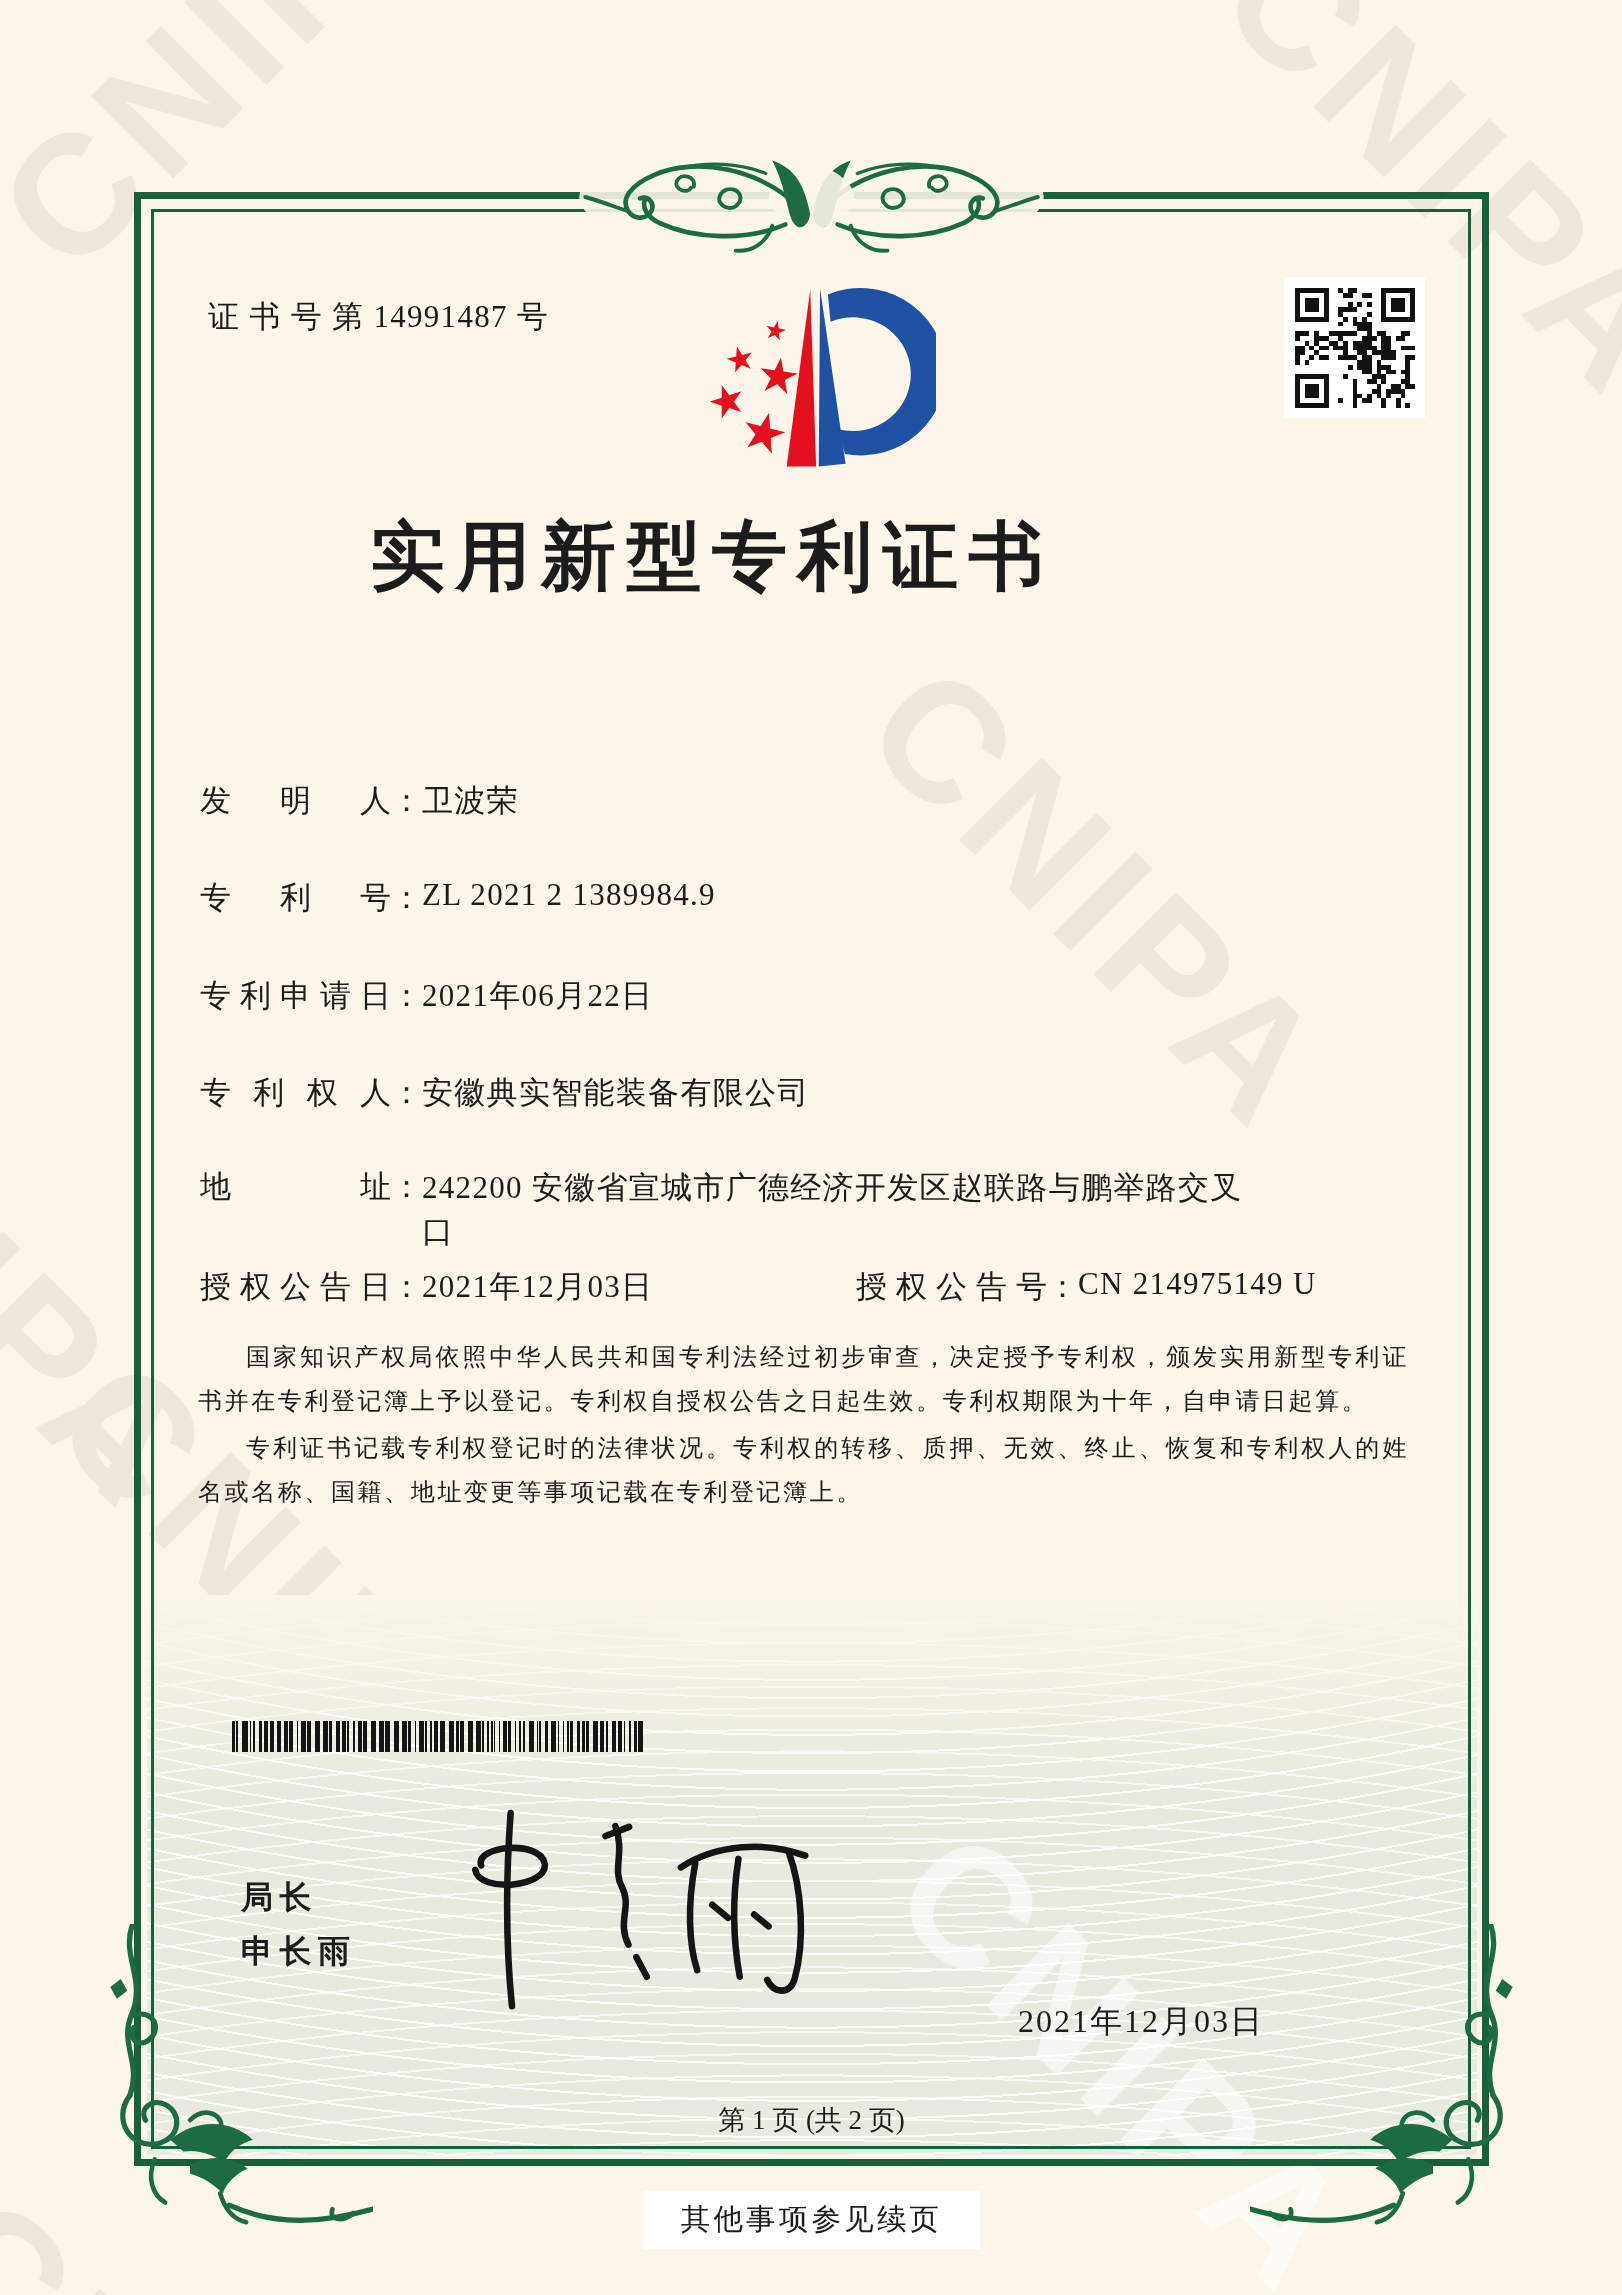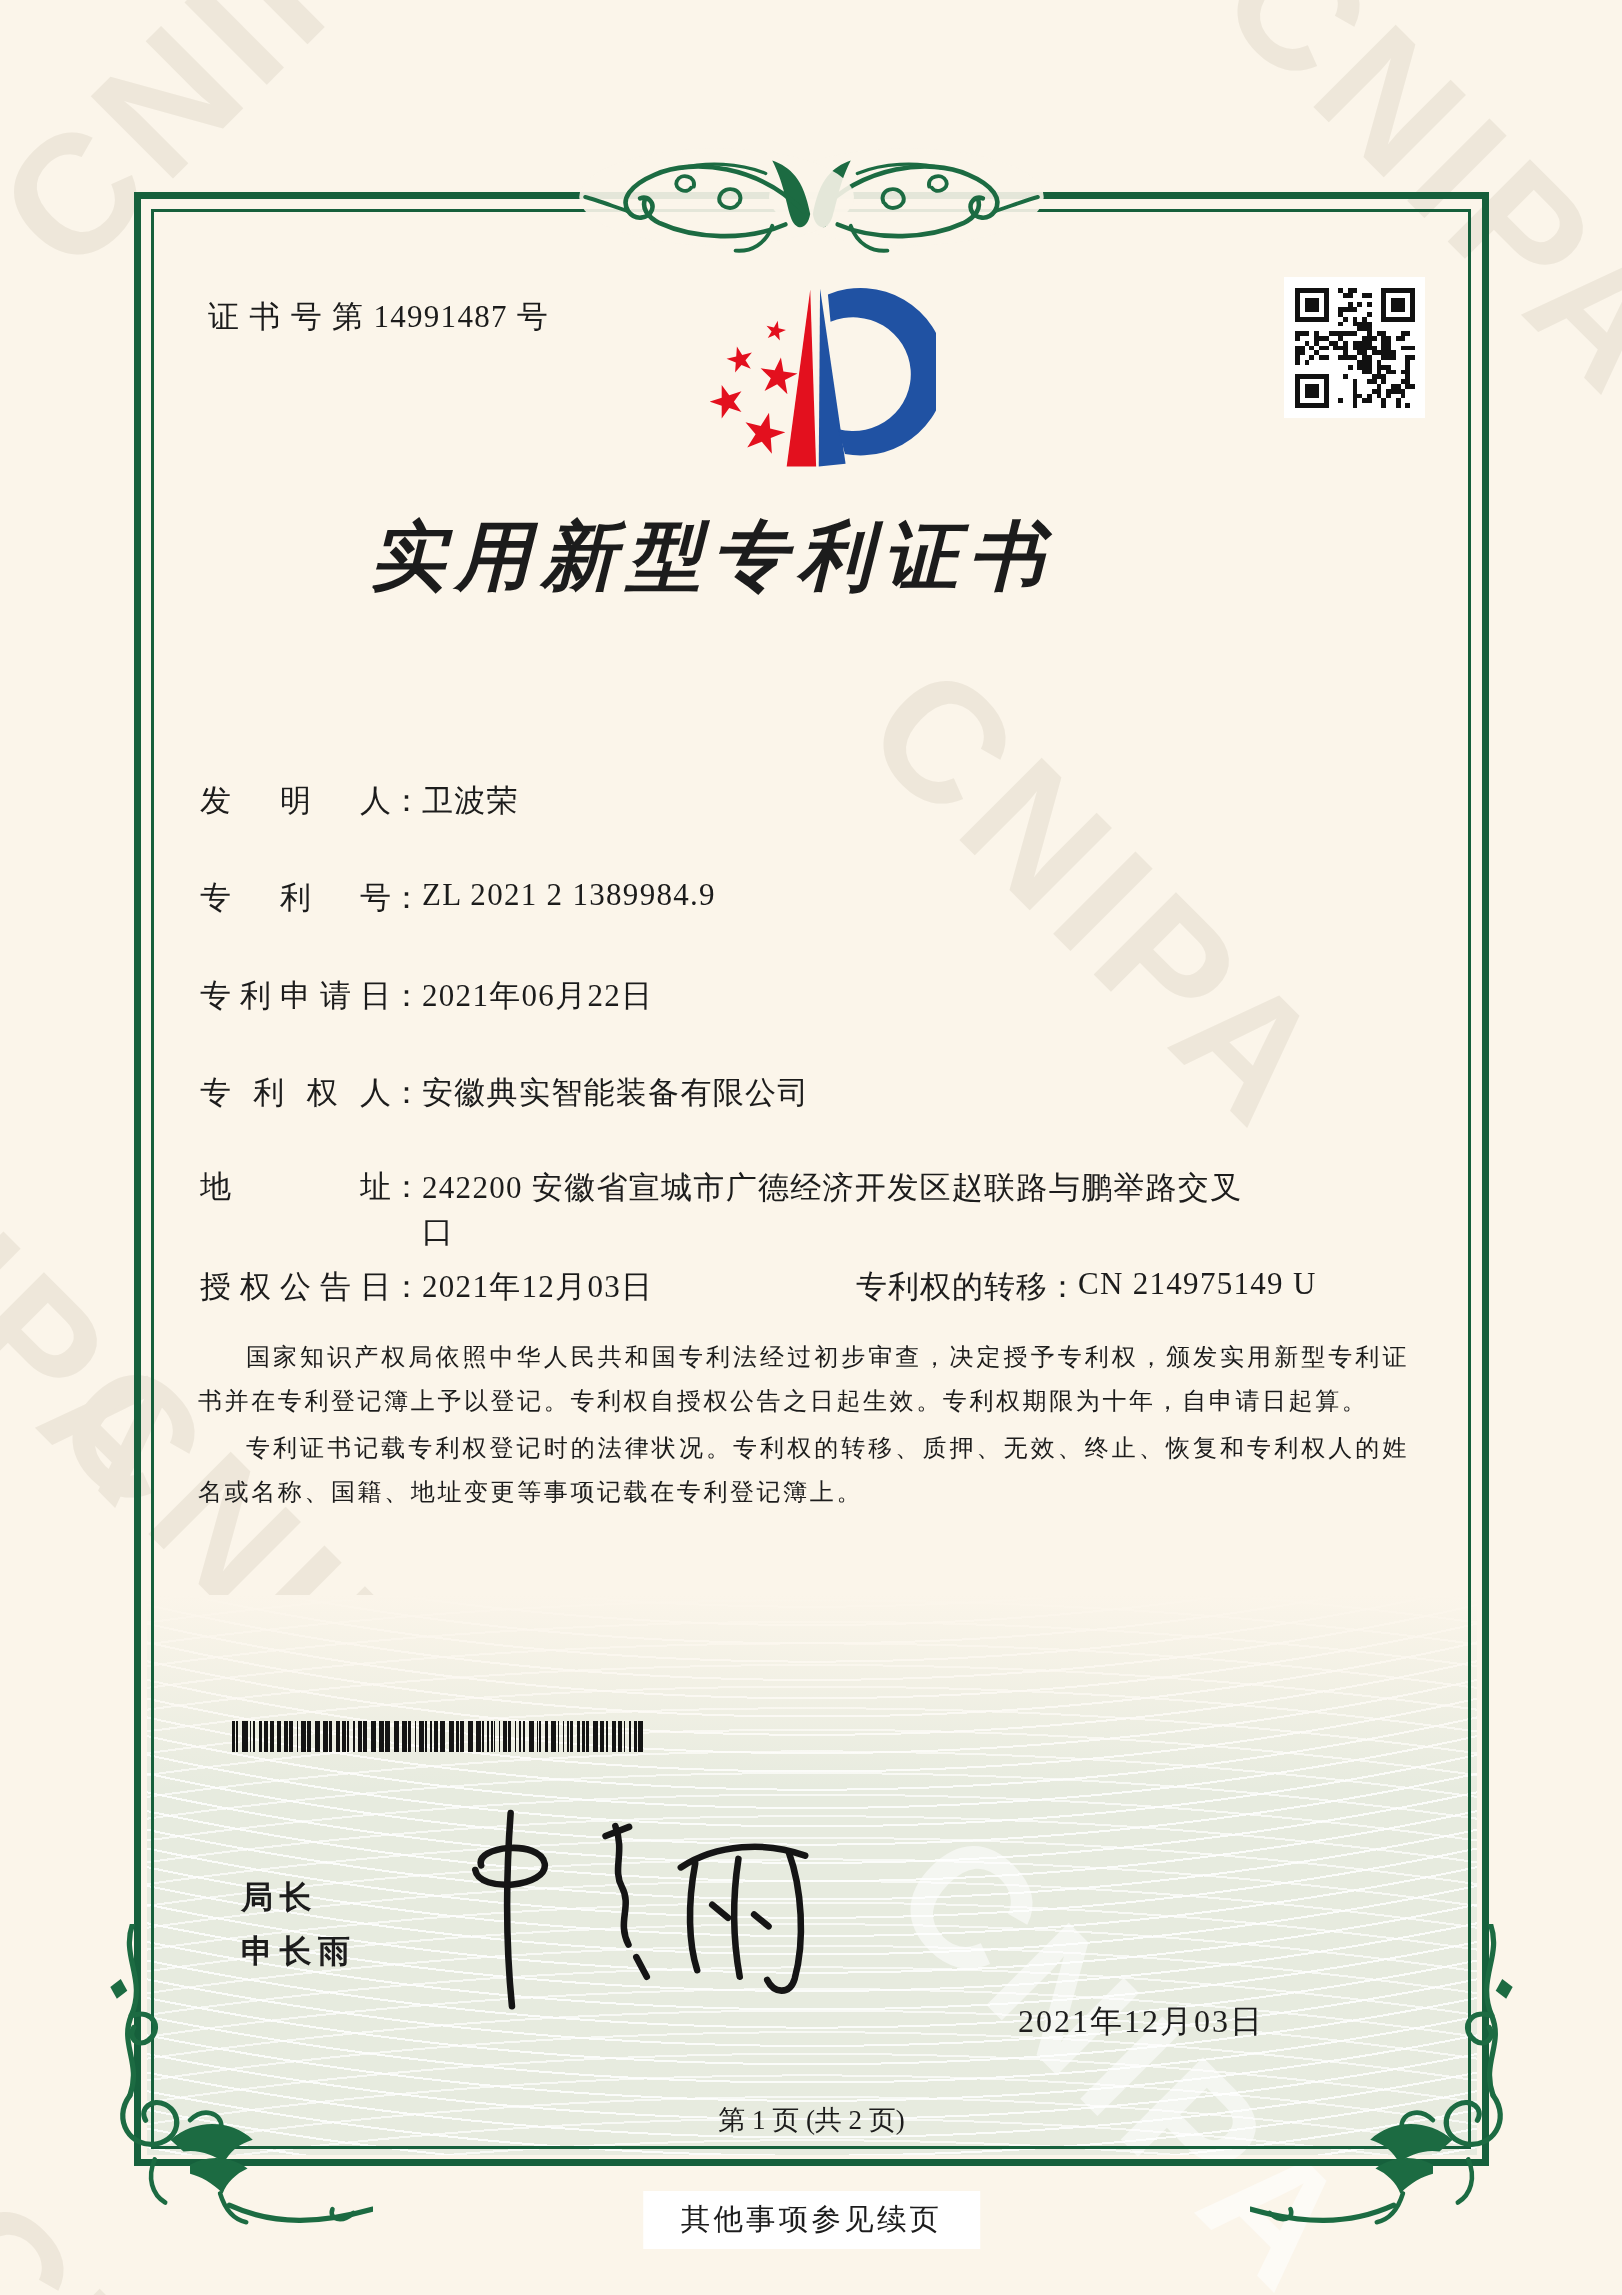--- a/index.html
+++ b/index.html
@@ -29,21 +29,21 @@
 
   .orn{position:absolute;z-index:5;}
 
   
   .content{position:absolute;inset:0;z-index:6;}
   .cert-no{position:absolute;left:208px;top:296px;font-size:31px;letter-spacing:1.3px;}
   .logo{position:absolute;left:710px;top:280px;}
   .qr{position:absolute;left:1284px;top:277px;width:141px;height:141px;background:#fff;
       display:flex;align-items:center;justify-content:center;}
   .title{position:absolute;left:0;width:1424px;top:507px;text-align:center;
-         font-size:75px;font-weight:bold;letter-spacing:10.5px;font-style:italic;}
+         font-size:75px;font-weight:bold;letter-spacing:10.5px;}
 
   .row{position:absolute;left:200px;font-size:31px;white-space:nowrap;}
   .flabel{display:inline-block;width:191px;text-align:justify;text-align-last:justify;vertical-align:top;}
   .fvalue{letter-spacing:1.3px;vertical-align:top;}
   .fvalue.addr{display:inline-block;white-space:normal;width:831px;line-height:44px;}
   .grant2{position:absolute;left:656px;top:0;white-space:nowrap;}
 
   .paras{position:absolute;left:198px;top:1335px;width:1211px;font-size:24px;line-height:44px;
          letter-spacing:2.6px;text-align:justify;}
   .paras p{margin:0;text-indent:2em;}
@@ -352,21 +352,21 @@
       <span class="flabel">专利权人</span><span>：</span><span class="fvalue">安徽典实智能装备有限公司</span>
     </div>
     <div class="row" style="top:1166px">
       <span class="flabel">地址</span><span>：</span><span class="fvalue addr">242200 安徽省宣城市广德经济开发区赵联路与鹏举路交叉口</span>
     </div>
     <div class="row" style="top:1266px">
       <span>
         <span class="flabel">授权公告日</span><span>：</span><span class="fvalue">2021年12月03日</span>
       </span>
       <span class="grant2">
-        <span class="flabel">专利权的转移</span><span>：</span><span class="fvalue">CN 214975149 U</span>
+        <span class="flabel">授权公告号</span><span>：</span><span class="fvalue">CN 214975149 U</span>
       </span>
     </div>
 
     <div class="paras">
       <p>国家知识产权局依照中华人民共和国专利法经过初步审查，决定授予专利权，颁发实用新型专利证书并在专利登记簿上予以登记。专利权自授权公告之日起生效。专利权期限为十年，自申请日起算。</p>
       <p>专利证书记载专利权登记时的法律状况。专利权的转移、质押、无效、终止、恢复和专利权人的姓名或名称、国籍、地址变更等事项记载在专利登记簿上。</p>
     </div>
 
     <div class="barcode">
         <span style="width:2.6px;margin-right:1.3px"></span>

